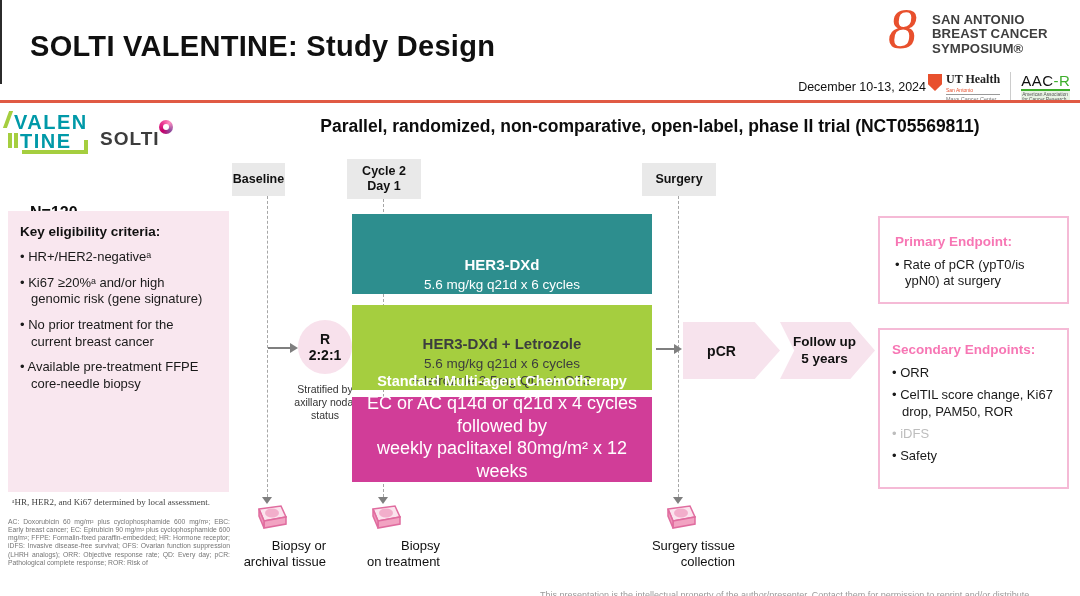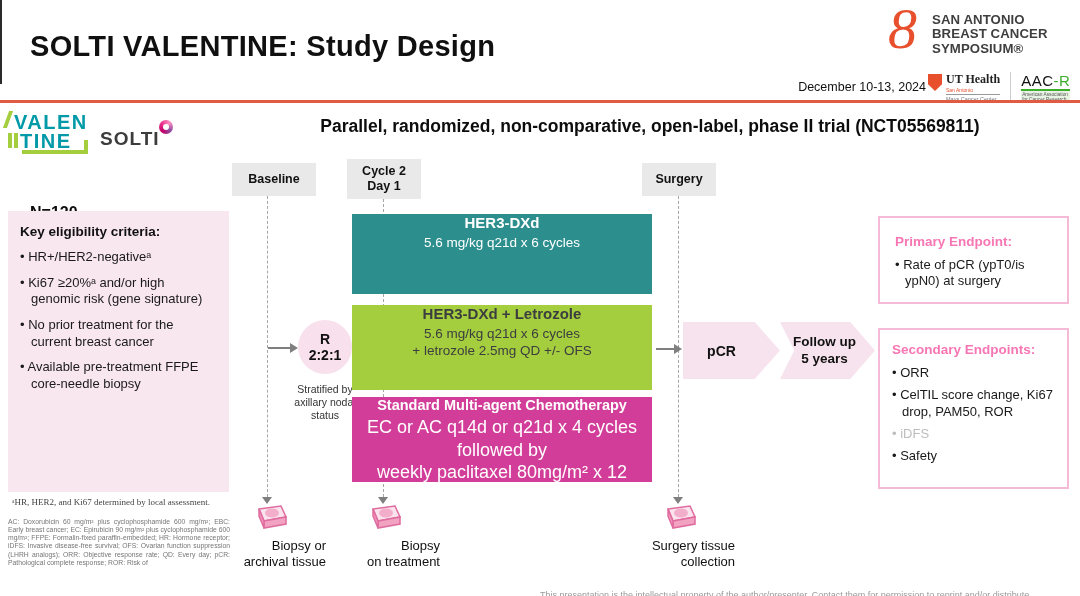--- a/index.html
+++ b/index.html
@@ -44,41 +44,41 @@
   
   .elig-box { position:absolute; left:8px; top:211px; width:221px; height:281px; background:#F9E7EF; padding:13px 12px; }
   .elig-heading { font-size:13.5px; font-weight:bold; color:#111; margin-bottom:10px; }
   .bullet-item { font-size:13px; color:#1a1a1a; line-height:1.28; margin-bottom:9px; padding-left:11px; text-indent:-11px; }
   .bullet-item::before { content:"• "; }
   .elig-footnote { position:absolute; left:12px; top:497px; font-family:"Liberation Serif", serif; font-size:9px; color:#444; }
   .abbrev { position:absolute; left:8px; top:518px; width:222px; font-size:6.8px; line-height:1.2; color:#767676; text-align:justify; }
 
   
   .tl-box { position:absolute; background:#E9E9E9; display:flex; align-items:center; justify-content:center; font-size:12.5px; font-weight:bold; color:#111; text-align:center; line-height:1.2; z-index:2; }
-  .tl-baseline { left:232px; top:163px; width:84px; height:33px; }
+  .tl-baseline { left:232px; top:163px; width:53px; height:33px; }
   .tl-cycle2 { left:347px; top:159px; width:74px; height:40px; }
   .tl-surgery { left:642px; top:163px; width:74px; height:33px; }
 
   .dash-v { position:absolute; width:0; border-left:1px dashed #A6A6A6; z-index:0; }
   .dl-1 { left:267px; top:196px; height:301px; }
   .dl-2 { left:383px; top:199px; height:298px; }
   .dl-3 { left:678px; top:196px; height:301px; }
   .down-head { position:absolute; width:0; height:0; border-left:5px solid transparent; border-right:5px solid transparent; border-top:7px solid #7F7F7F; top:497px; z-index:1; }
   .dh-1 { left:262px; } .dh-2 { left:378px; } .dh-3 { left:673px; }
 
   .h-line { position:absolute; border-top:2px solid #7F7F7F; z-index:1; }
   .right-head { position:absolute; width:0; height:0; border-top:5px solid transparent; border-bottom:5px solid transparent; border-left:8px solid #7F7F7F; z-index:1; }
 
   
   .r-circle { position:absolute; left:298px; top:320px; width:54px; height:54px; border-radius:50%; background:#F8E1EC;
     display:flex; flex-direction:column; align-items:center; justify-content:center; font-size:14px; font-weight:bold; color:#111; line-height:1.15; z-index:2; }
   .strat { position:absolute; left:278px; top:383px; width:94px; font-size:10.5px; color:#333; text-align:center; line-height:1.25; }
 
   
-  .arm { position:absolute; left:352px; width:300px; display:flex; flex-direction:column; align-items:center; justify-content:flex-start; text-align:center; z-index:1; }
+  .arm { position:absolute; left:352px; width:300px; display:flex; flex-direction:column; align-items:center; justify-content:flex-end; text-align:center; z-index:1; }
   .arm1 { top:214px; height:80px; background:#2D8E8E; color:#fff; }
   .arm2 { top:305px; height:85px; background:#A5CE3F; color:#3C3D3E; }
   .arm3 { top:397px; height:85px; background:#D13D98; color:#fff; }
   .arm-name { font-size:15px; font-weight:bold; margin-bottom:4px; }
   .arm3 .arm-name { font-size:14.5px; margin-bottom:3px; }
   .arm-detail { font-size:13.5px; line-height:1.25; }
   .arm3 .arm-detail { font-size:18px; }
 
   
   .chevron { position:absolute; top:322px; height:57px; background:#F7E3ED; display:flex; align-items:center; justify-content:center; font-weight:bold; color:#111; z-index:1; }

